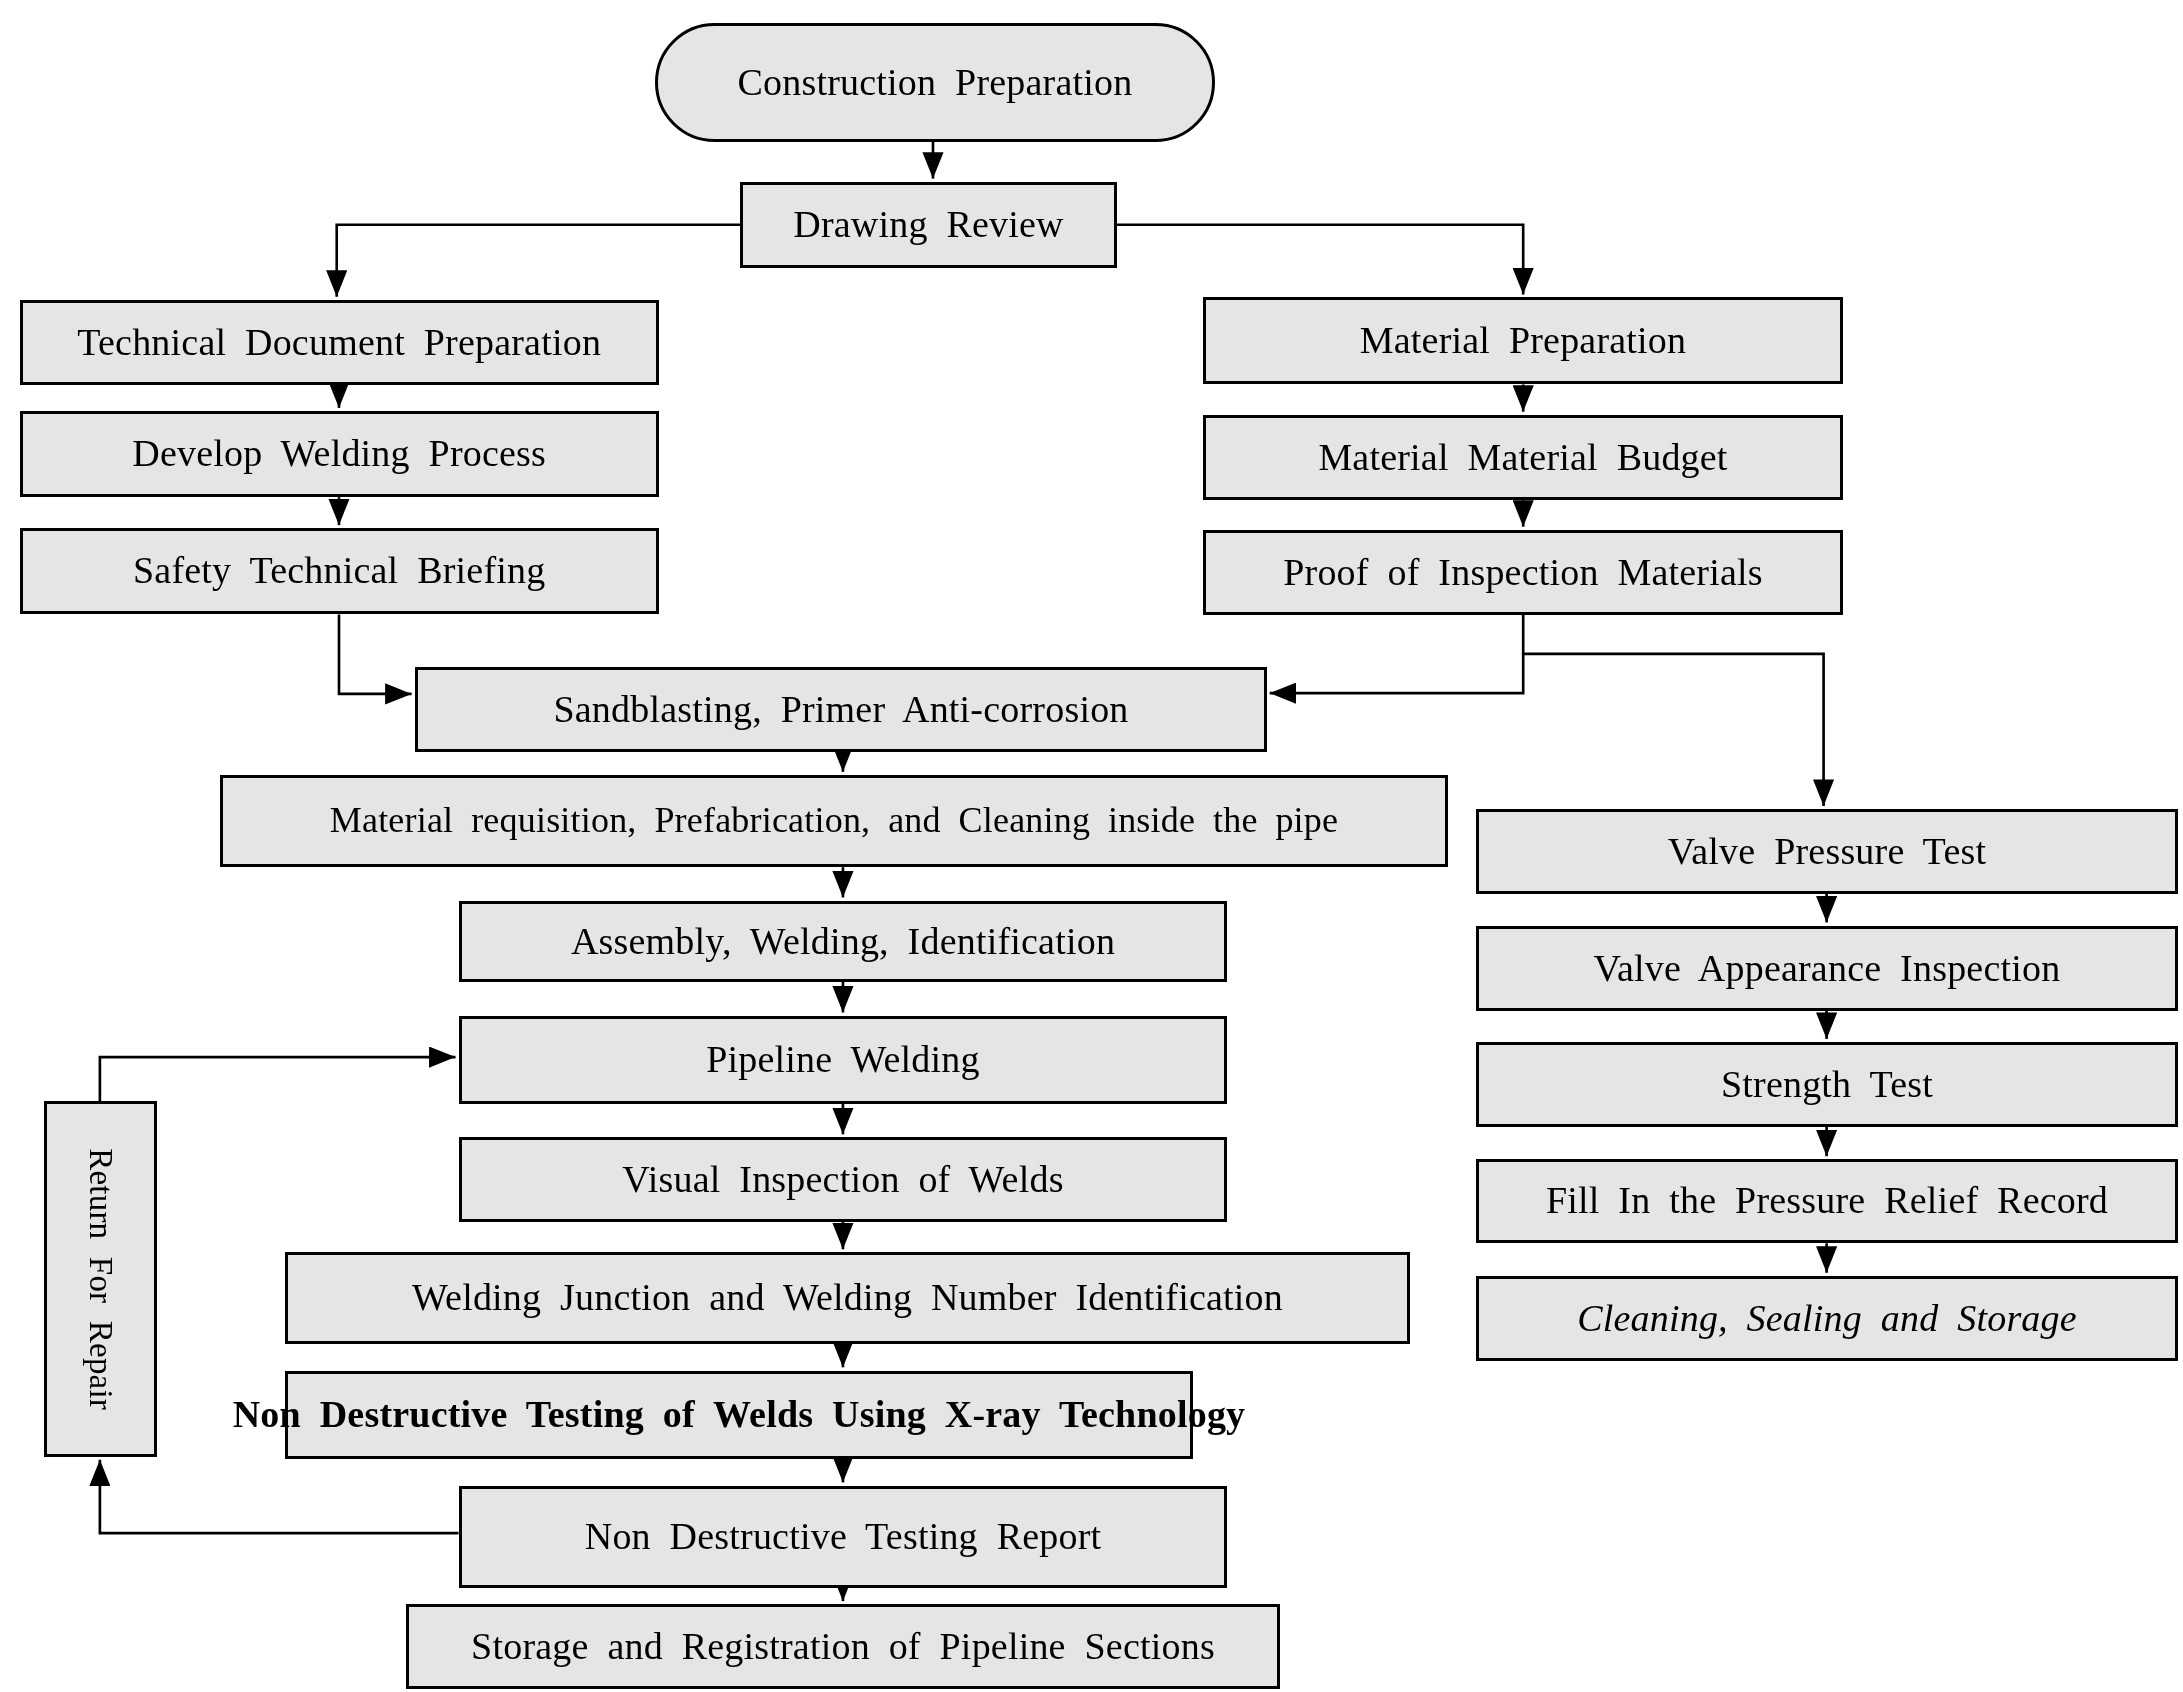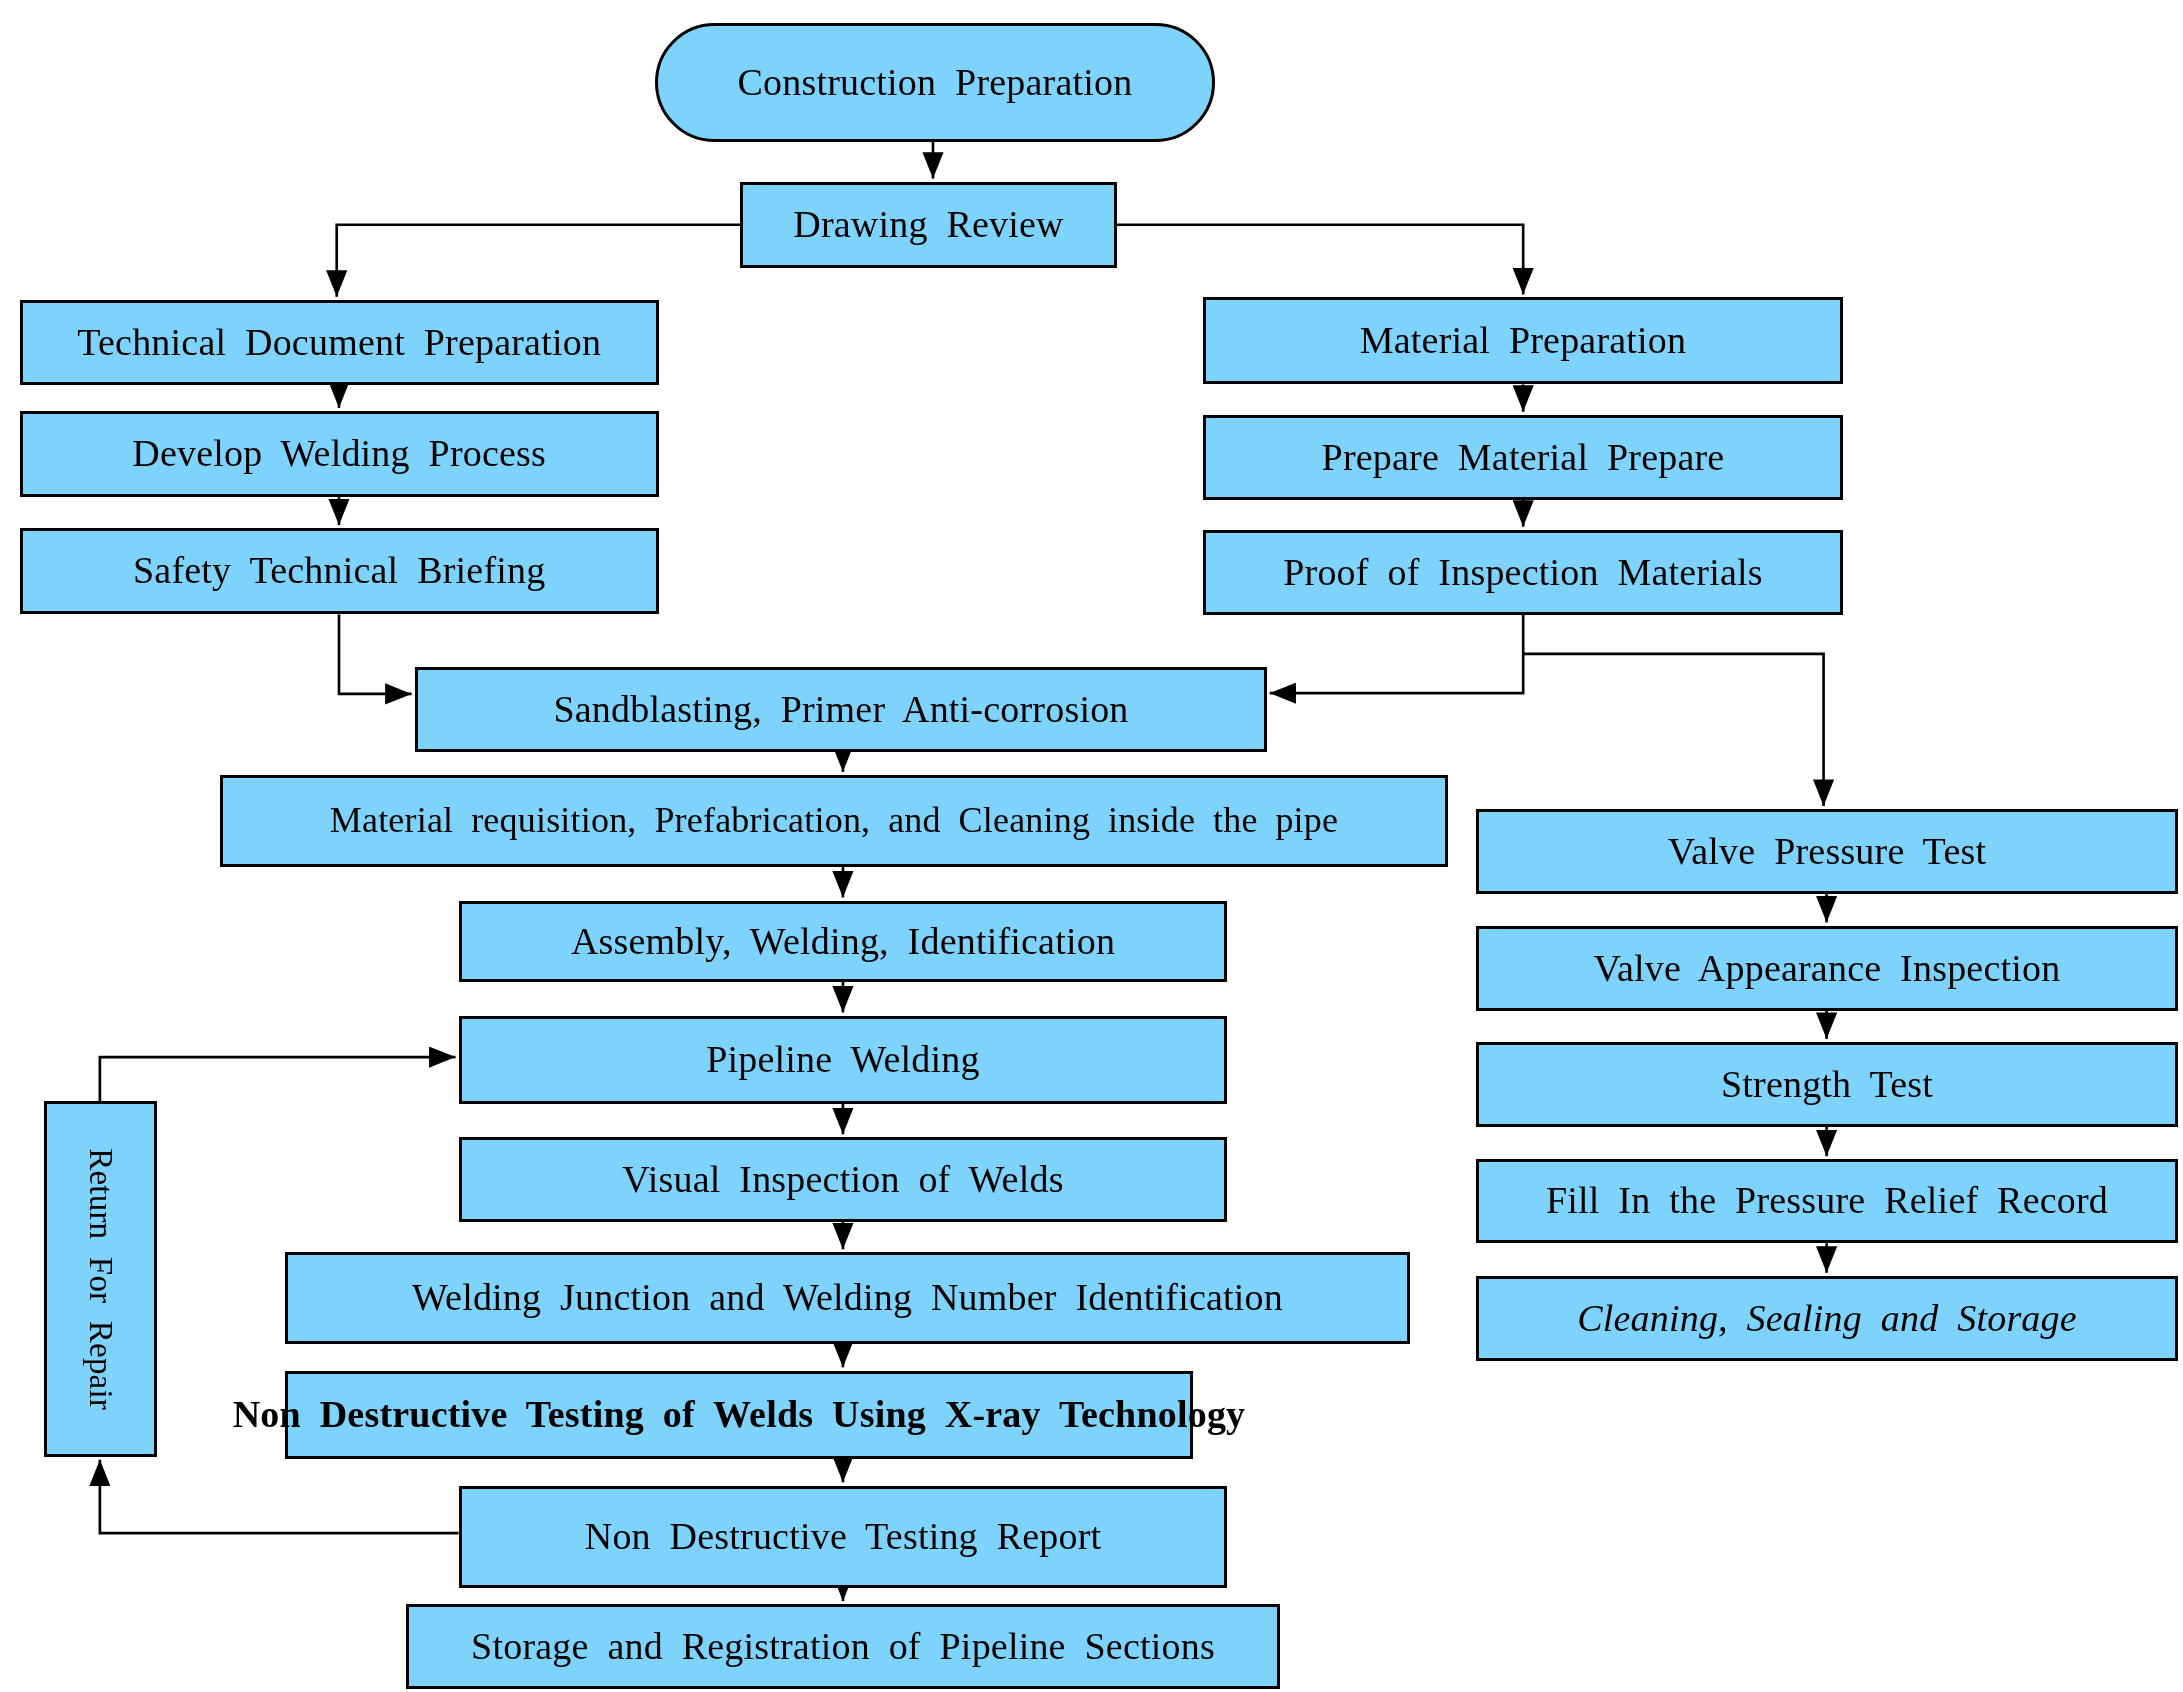--- a/index.html
+++ b/index.html
@@ -24,21 +24,21 @@
   }
   .wire {
     fill: none;
     stroke: #000000;
     stroke-width: 3.5;
   }
   .box {
     position: absolute;
     box-sizing: border-box;
     border: 3px solid #000000;
-    background: #7dd3fc;
+    background: #e5e5e5;
     display: flex;
     align-items: center;
     justify-content: center;
     text-align: center;
     font-size: 38px;
     line-height: 1.1;
     word-spacing: 0.24em;
     letter-spacing: 0.2px;
     z-index: 2;
   }
@@ -117,21 +117,21 @@
 
   <div class="box" style="left:19.7px; top:528px; width:639px; height:86px;">
     <span>Safety Technical Briefing</span>
   </div>
 
   <div class="box" style="left:1203px; top:297px; width:640px; height:87px;">
     <span>Material Preparation</span>
   </div>
 
   <div class="box" style="left:1203px; top:415px; width:640px; height:85px;">
-    <span>Prepare Material Prepare</span>
+    <span>Material Material Budget</span>
   </div>
 
   <div class="box" style="left:1203px; top:530px; width:640px; height:85px;">
     <span>Proof of Inspection Materials</span>
   </div>
 
   <div class="box" style="left:415px; top:667px; width:852px; height:85px;">
     <span>Sandblasting, Primer Anti-corrosion</span>
   </div>
 

